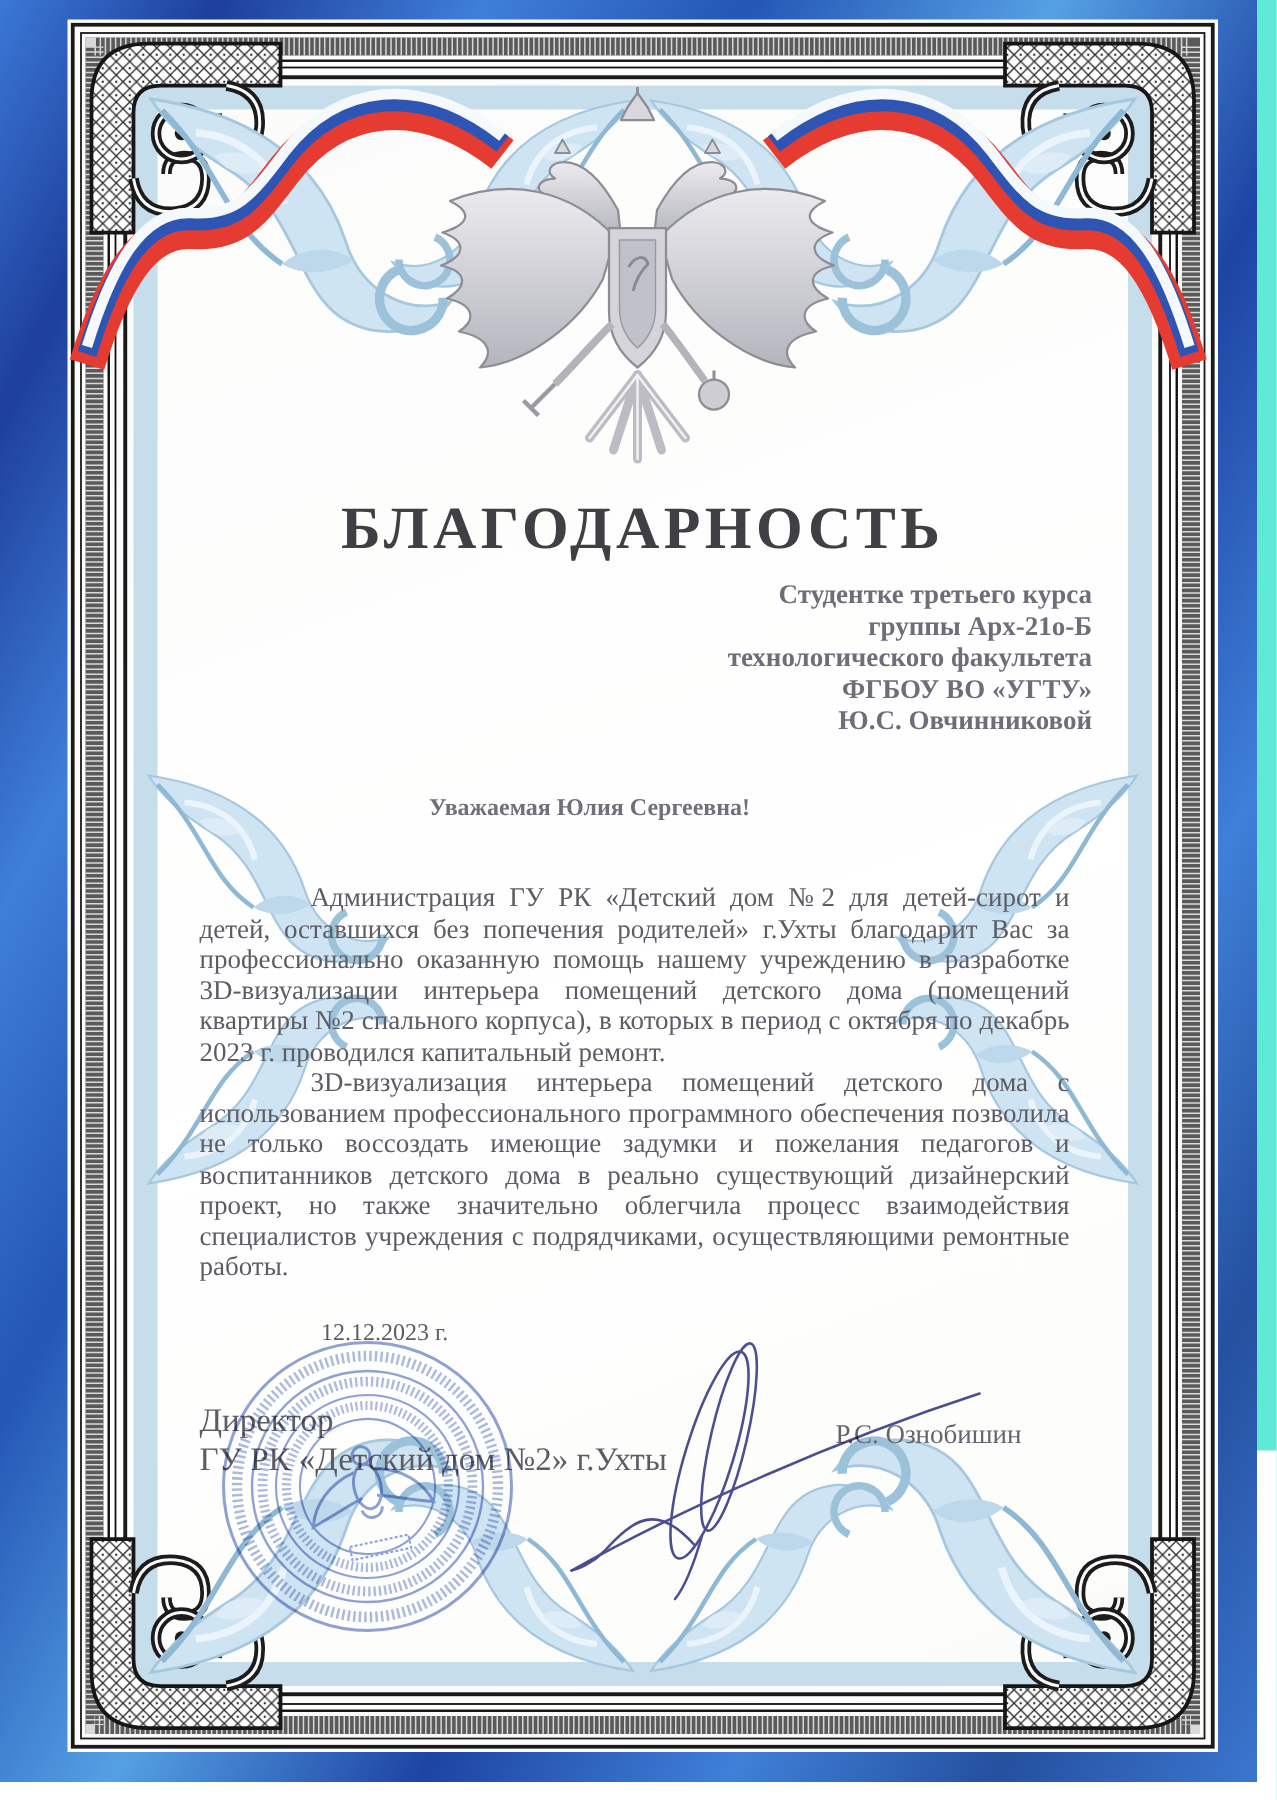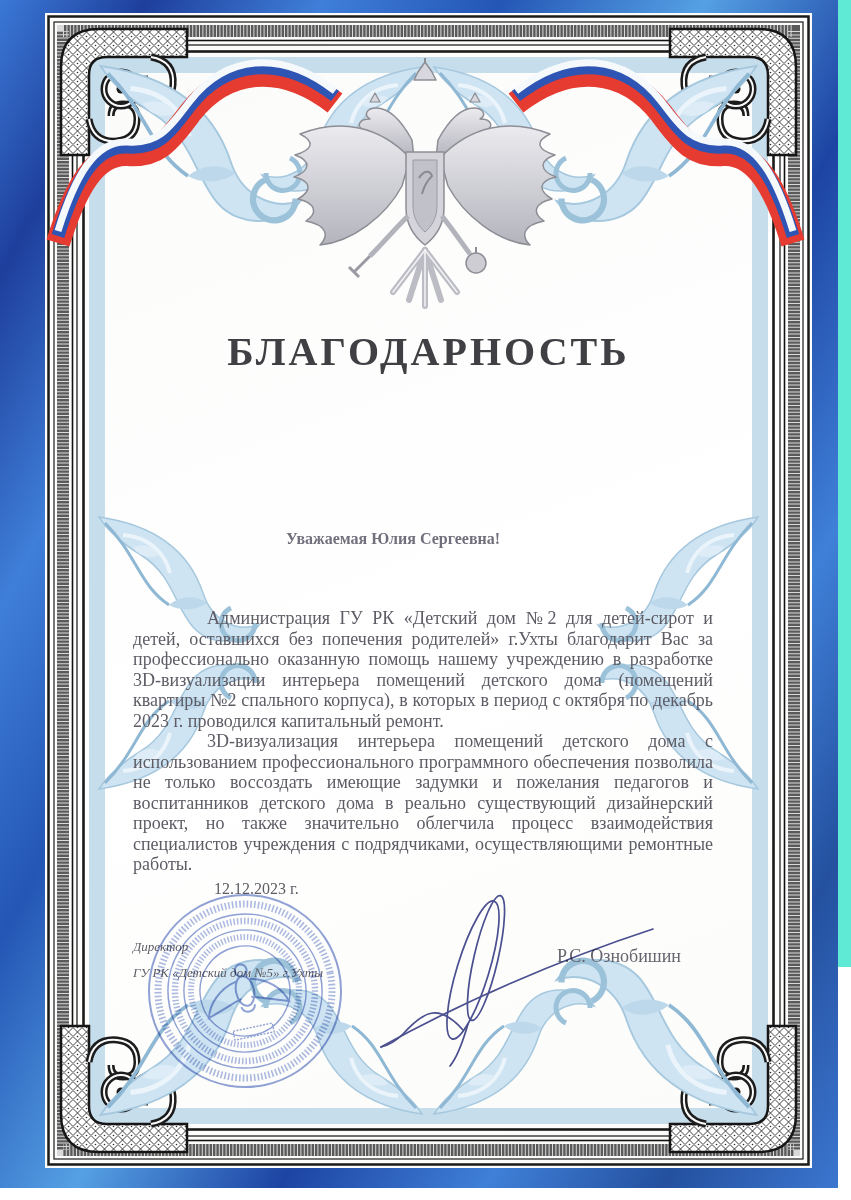--- a/index.html
+++ b/index.html
@@ -12,24 +12,24 @@
   .paper{position:absolute;left:45px;top:13px;width:767px;height:1155px;
     background:linear-gradient(160deg,#fbfbfa 0%,#ffffff 55%,#fbfbf9 100%);}
   .layer{position:absolute;left:0;top:0;}
   .doc-title{position:absolute;left:45px;top:328px;width:767px;text-align:center;
     font-weight:bold;font-size:40px;letter-spacing:3px;color:#403f43;}
   .recipient{position:absolute;right:146px;top:386px;text-align:right;
     font-weight:bold;font-size:18px;line-height:21px;color:#6f6d79;}
   .salutation{position:absolute;left:286px;top:530px;font-weight:bold;
     font-size:16px;color:#716f7c;}
   .bodytext{position:absolute;left:133px;top:588px;width:580px;
-    font-size:18px;line-height:20.5px;color:#5d5c65;text-align:justify;margin-top:20px;}
+    font-size:18px;line-height:20.5px;color:#5d5c65;text-align:justify;}
   .bodytext p{margin:0;text-indent:74px;}
   .date-line{position:absolute;left:214px;top:880px;font-size:16px;color:#5d5c65;}
-  .signer{position:absolute;left:133px;top:934px;font-size:13px;line-height:26px;color:#5d5c65;font-style:italic;}
+  .signer{position:absolute;left:133px;top:934px;font-size:22px;line-height:26px;color:#5d5c65;}
   .signer-name{position:absolute;left:557px;top:946px;font-size:18px;color:#66646e;}
   .stamp{position:absolute;left:140px;top:886px;mix-blend-mode:multiply;opacity:.85;}
   .autograph{position:absolute;left:368px;top:852px;mix-blend-mode:multiply;}
 </style>
 </head>
 <body>
 
 <div class="canvas">
 
   <div class="blue-mat"></div>
@@ -151,33 +151,40 @@
       <line x1="330" y1="198" x2="314" y2="214" stroke="#9a9aa2" stroke-width="3"></line>
       <line x1="309" y1="209" x2="319" y2="219" stroke="#9a9aa2" stroke-width="3"></line>
       <path d="M 402 158 C 416 176 424 188 430 196" fill="none" stroke="#b3b3bb" stroke-width="5"></path>
       <circle cx="436" cy="205" r="10" fill="#cdcdd3" stroke="#8d8d95" stroke-width="1.5"></circle>
       <line x1="436" y1="195" x2="436" y2="189" stroke="#8d8d95" stroke-width="2"></line>
     </g>
   </svg>
 
   <div class="doc-title">БЛАГОДАРНОСТЬ</div>
 
+  <div class="recipient">
+    <div>Студентке третьего курса</div>
+    <div>группы Арх-21о-Б</div>
+    <div>технологического факультета</div>
+    <div>ФГБОУ ВО «УГТУ»</div>
+    <div>Ю.С. Овчинниковой</div>
+  </div>
 
   <div class="salutation">Уважаемая Юлия Сергеевна!</div>
 
   <div class="bodytext">
     <p>Администрация ГУ РК «Детский дом №2 для детей-сирот и детей, оставшихся без попечения родителей» г.Ухты благодарит Вас за профессионально оказанную помощь нашему учреждению в разработке 3D-визуализации интерьера помещений детского дома (помещений квартиры №2 спального корпуса), в которых в период с октября по декабрь 2023 г. проводился капитальный ремонт.</p>
     <p>3D-визуализация интерьера помещений детского дома с использованием профессионального программного обеспечения позволила не только воссоздать имеющие задумки и пожелания педагогов и воспитанников детского дома в реально существующий дизайнерский проект, но также значительно облегчила процесс взаимодействия специалистов учреждения с подрядчиками, осуществляющими ремонтные работы.</p>
   </div>
 
   <div class="date-line">12.12.2023 г.</div>
 
   <div class="signer">
     <div>Директор</div>
-    <div>ГУ РК «Детский дом №5» г.Ухты</div>
+    <div>ГУ РК «Детский дом №2» г.Ухты</div>
   </div>
 
   <div class="signer-name">Р.С. Ознобишин</div>
 
   <svg class="stamp" width="210" height="210" viewBox="0 0 210 210">
     <g transform="rotate(-12 105 105)" stroke="#7d92cf" fill="none">
       <circle cx="105" cy="105" r="96" stroke-width="2"></circle>
       <circle cx="105" cy="105" r="87" stroke-width="7" stroke-dasharray="1.6 2.1" opacity=".75"></circle>
       <circle cx="105" cy="105" r="77" stroke-width="1.6"></circle>
       <circle cx="105" cy="105" r="70" stroke-width="6.5" stroke-dasharray="1.5 2" opacity=".75"></circle>

